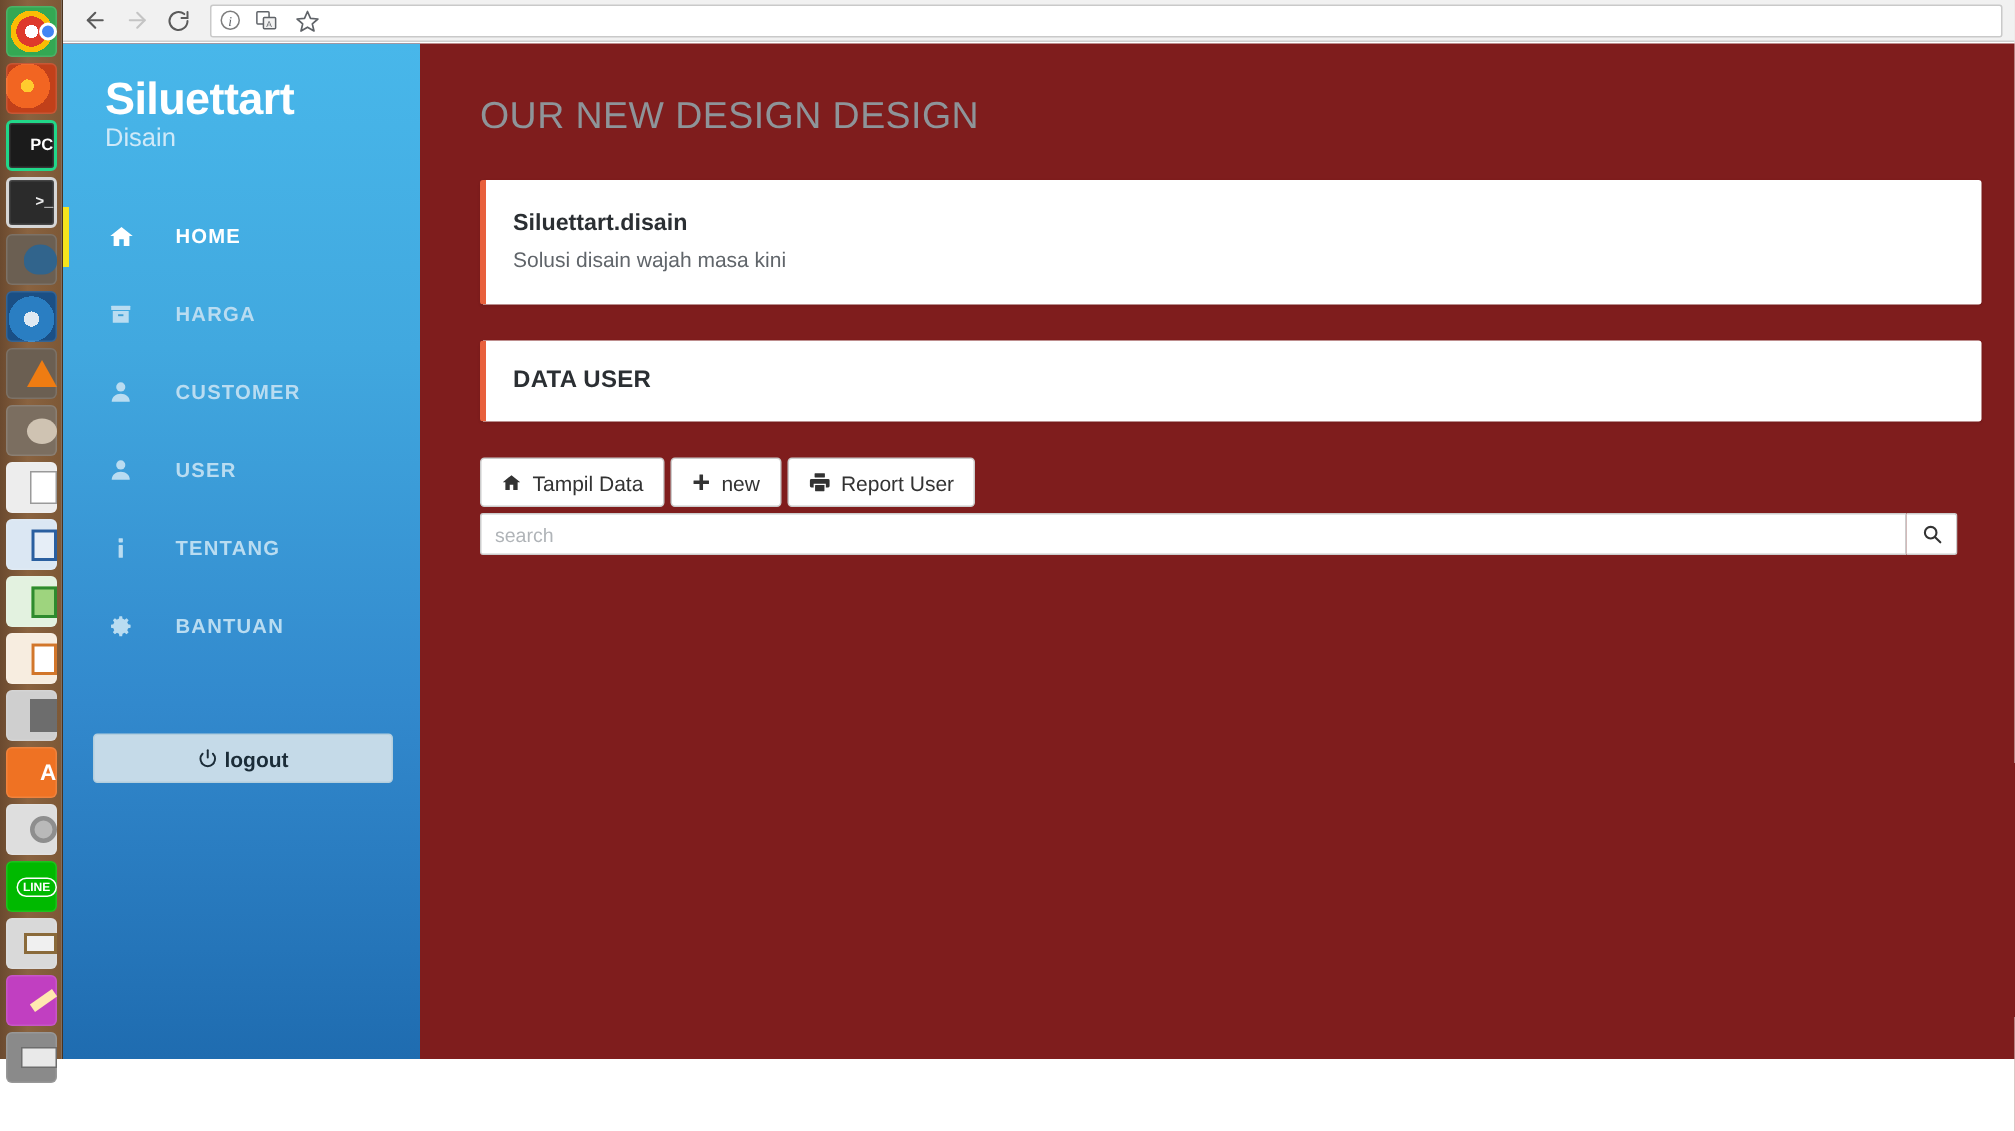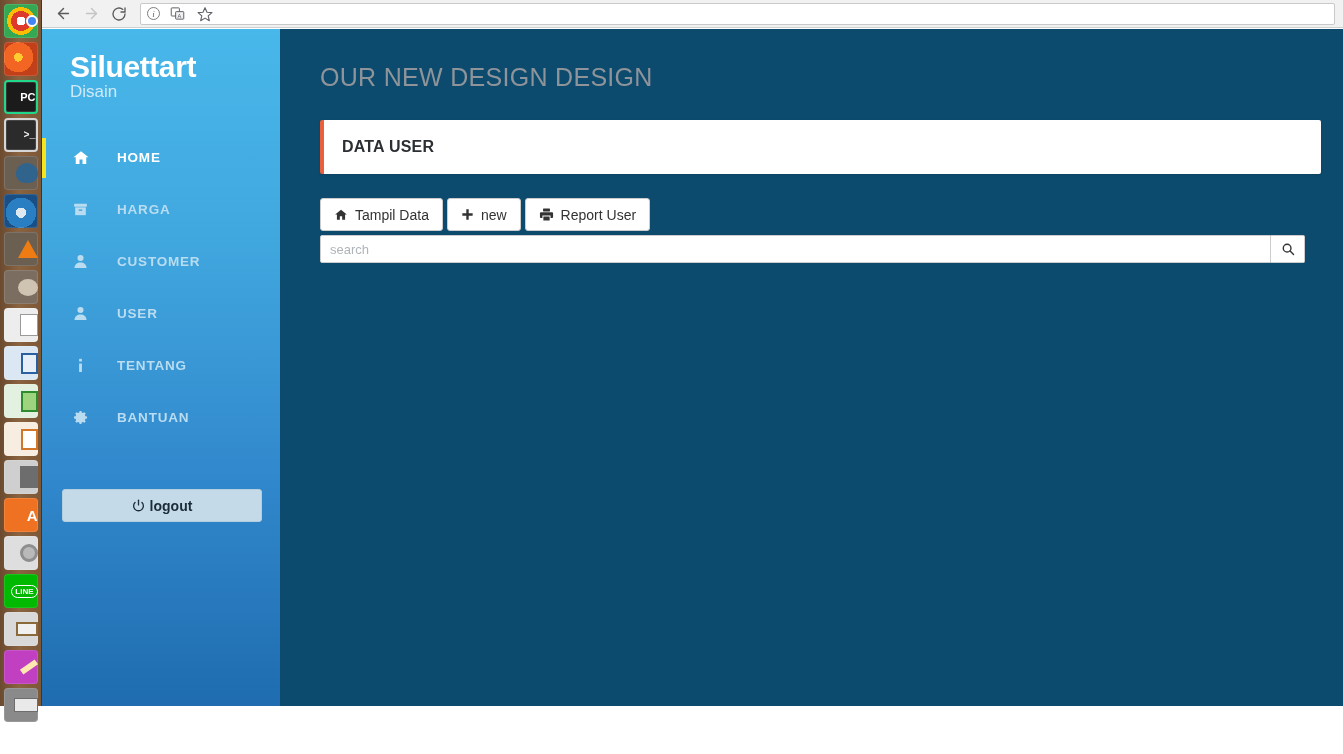--- a/index.html
+++ b/index.html
@@ -92,21 +92,21 @@
     display: flex; align-items: center; justify-content: center;
     color: #5f6368;
     flex: 0 0 auto;
   }
 
   
   #page {
     position: absolute;
     left: 0; top: 29px;
     width: 1301px; height: 677px;
-    background: #0c4a6e;
+    background: #7f1d1d;
     overflow: hidden;
   }
 
   
   #sidebar {
     position: absolute; left: 0; top: 0;
     width: 238px; height: 677px;
     background: linear-gradient(to bottom, #48b7ea 0%, #41a8df 30%, #3289cd 65%, #1f6cb0 100%);
   }
   #brand { padding: 22px 0 0 28px; }
@@ -412,20 +412,24 @@
             </svg>
         </span>
         <span>logout</span>
       </div>
     </div>
 
     <div id="main">
 
       <div id="page-title">OUR NEW DESIGN DESIGN</div>
 
+      <div class="panel" id="intro-panel">
+        <div class="intro-title">Siluettart.disain</div>
+        <div class="intro-sub">Solusi disain wajah masa kini</div>
+      </div>
 
       <div class="panel" id="datauser-panel">
         <div class="panel-heading">DATA USER</div>
       </div>
 
       <div id="action-bar">
         <div class="act-btn">
           <span class="btn-ic">
             <svg width="14" height="14" viewBox="0 0 24 24" fill="currentColor">
                 <path d="M12 3 2 11h3v9h5v-6h4v6h5v-9h3z"></path>

